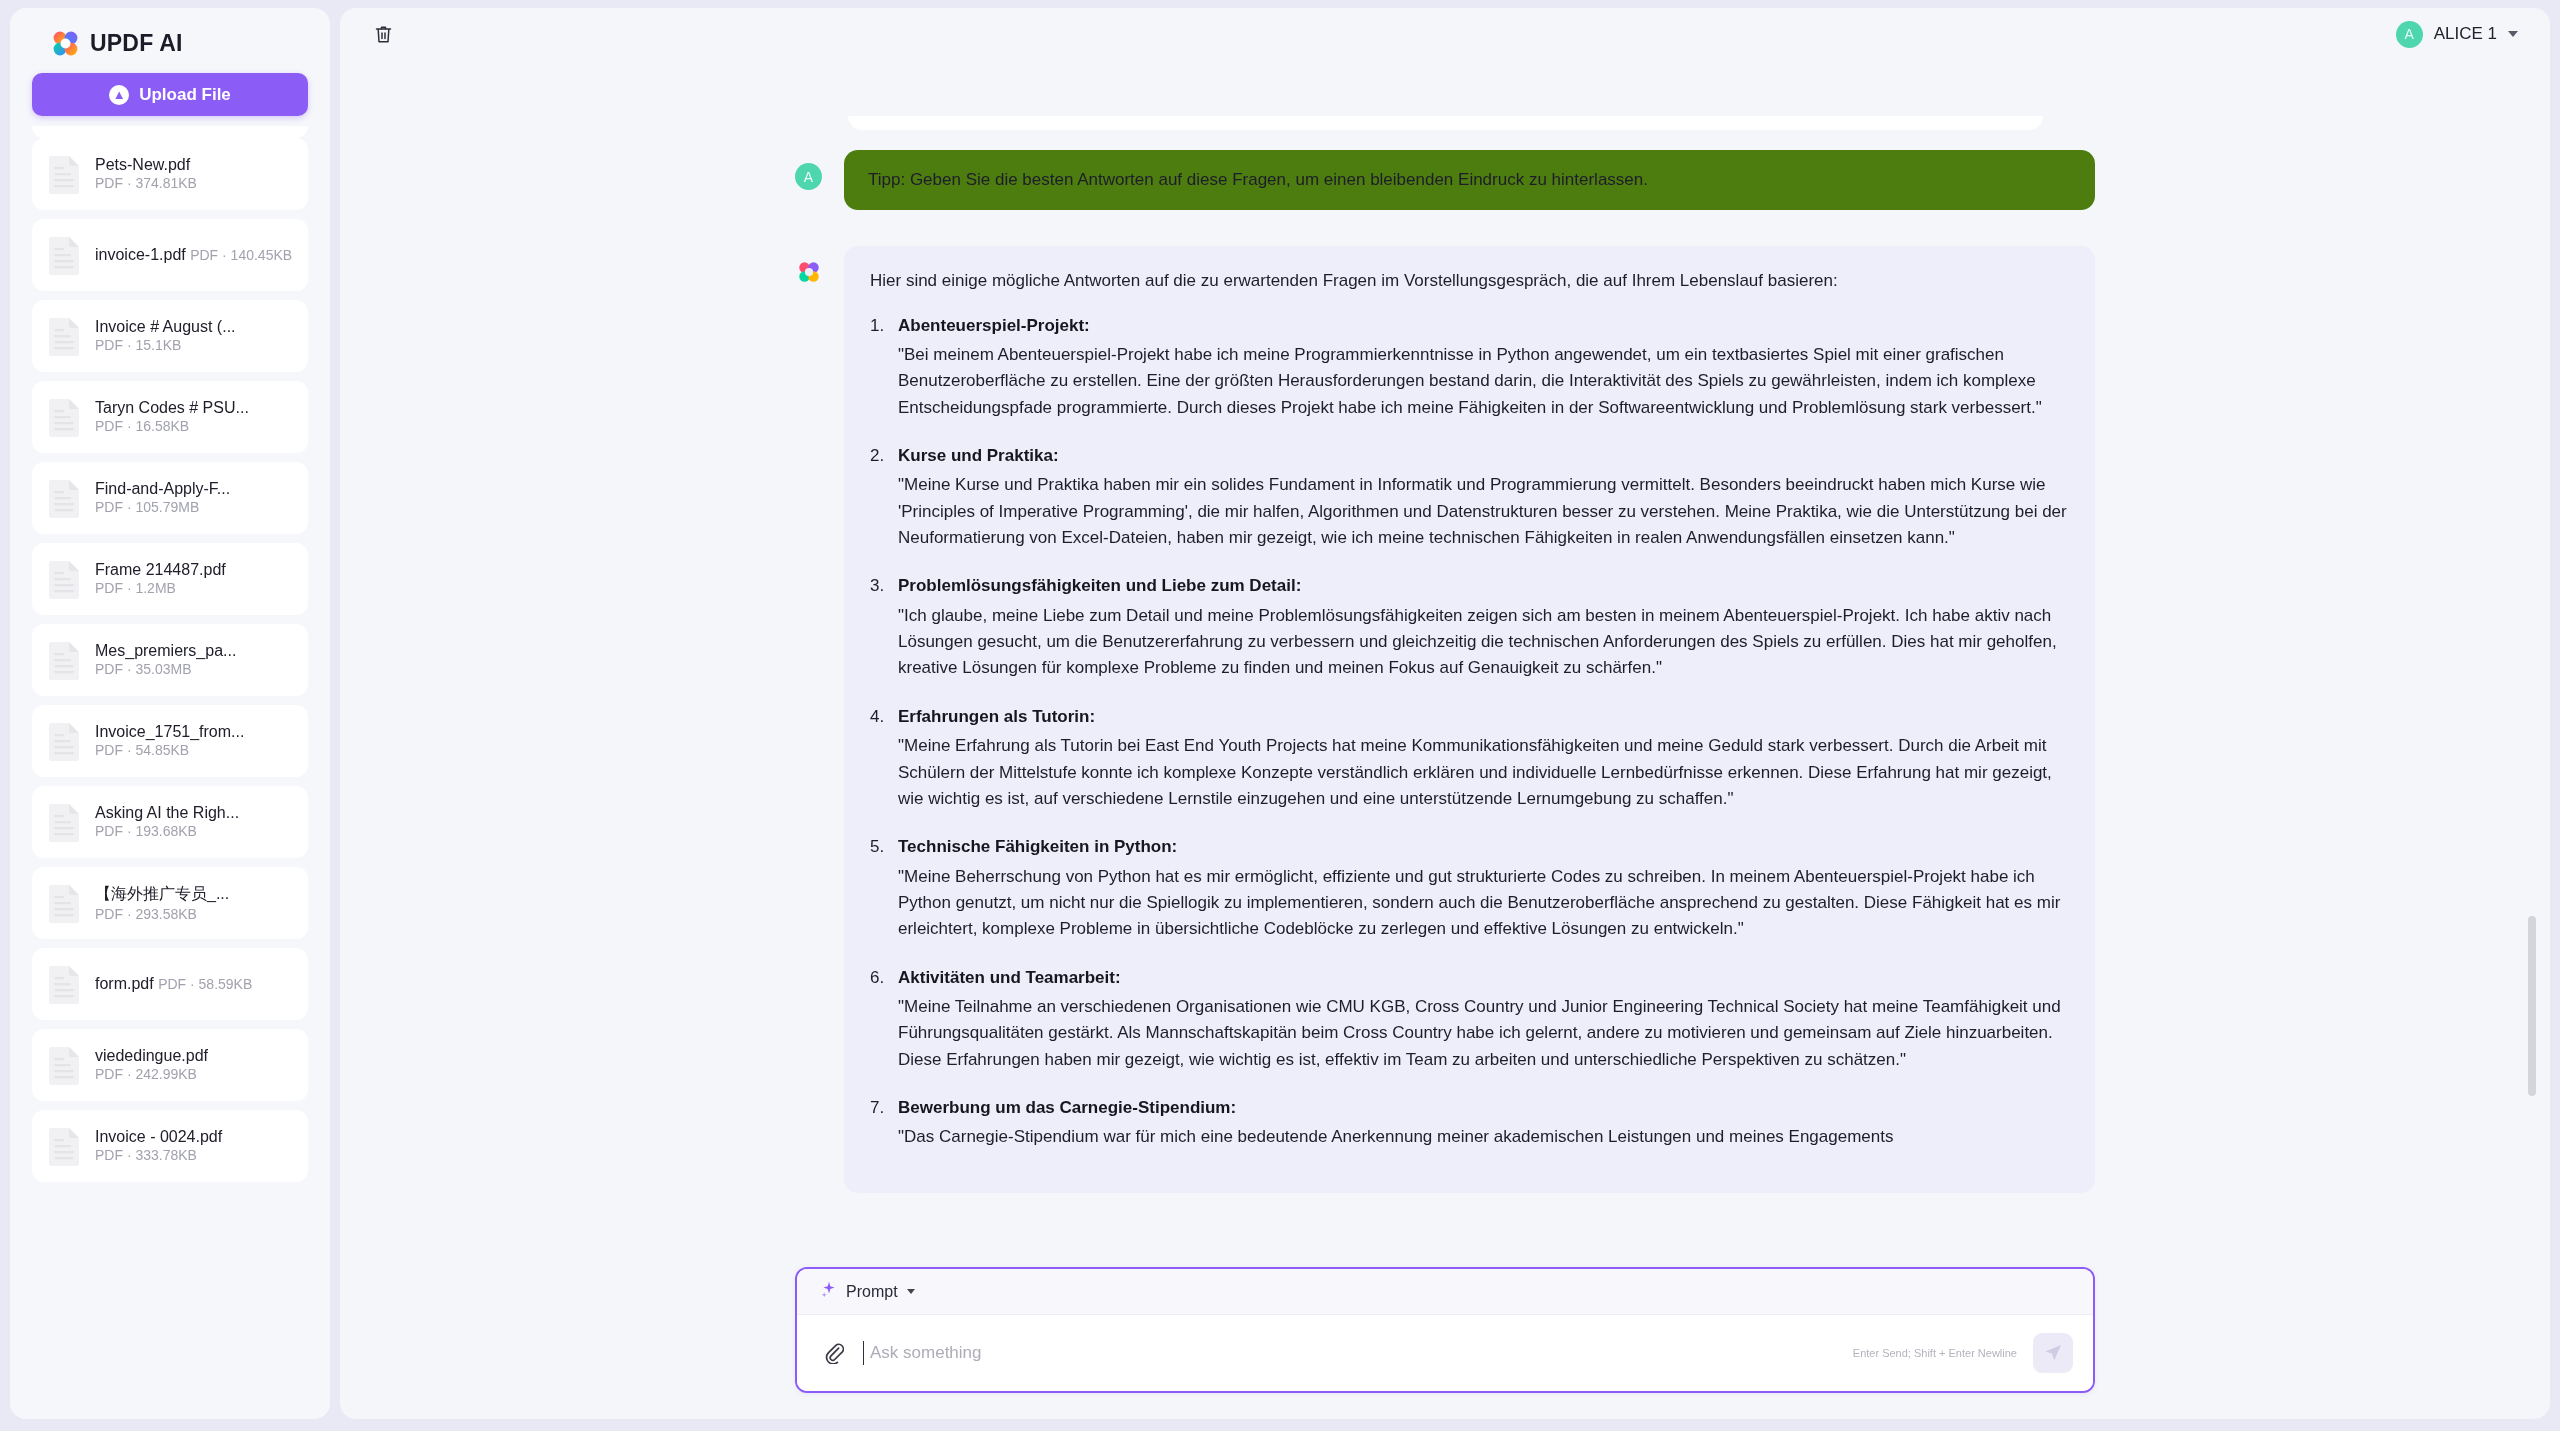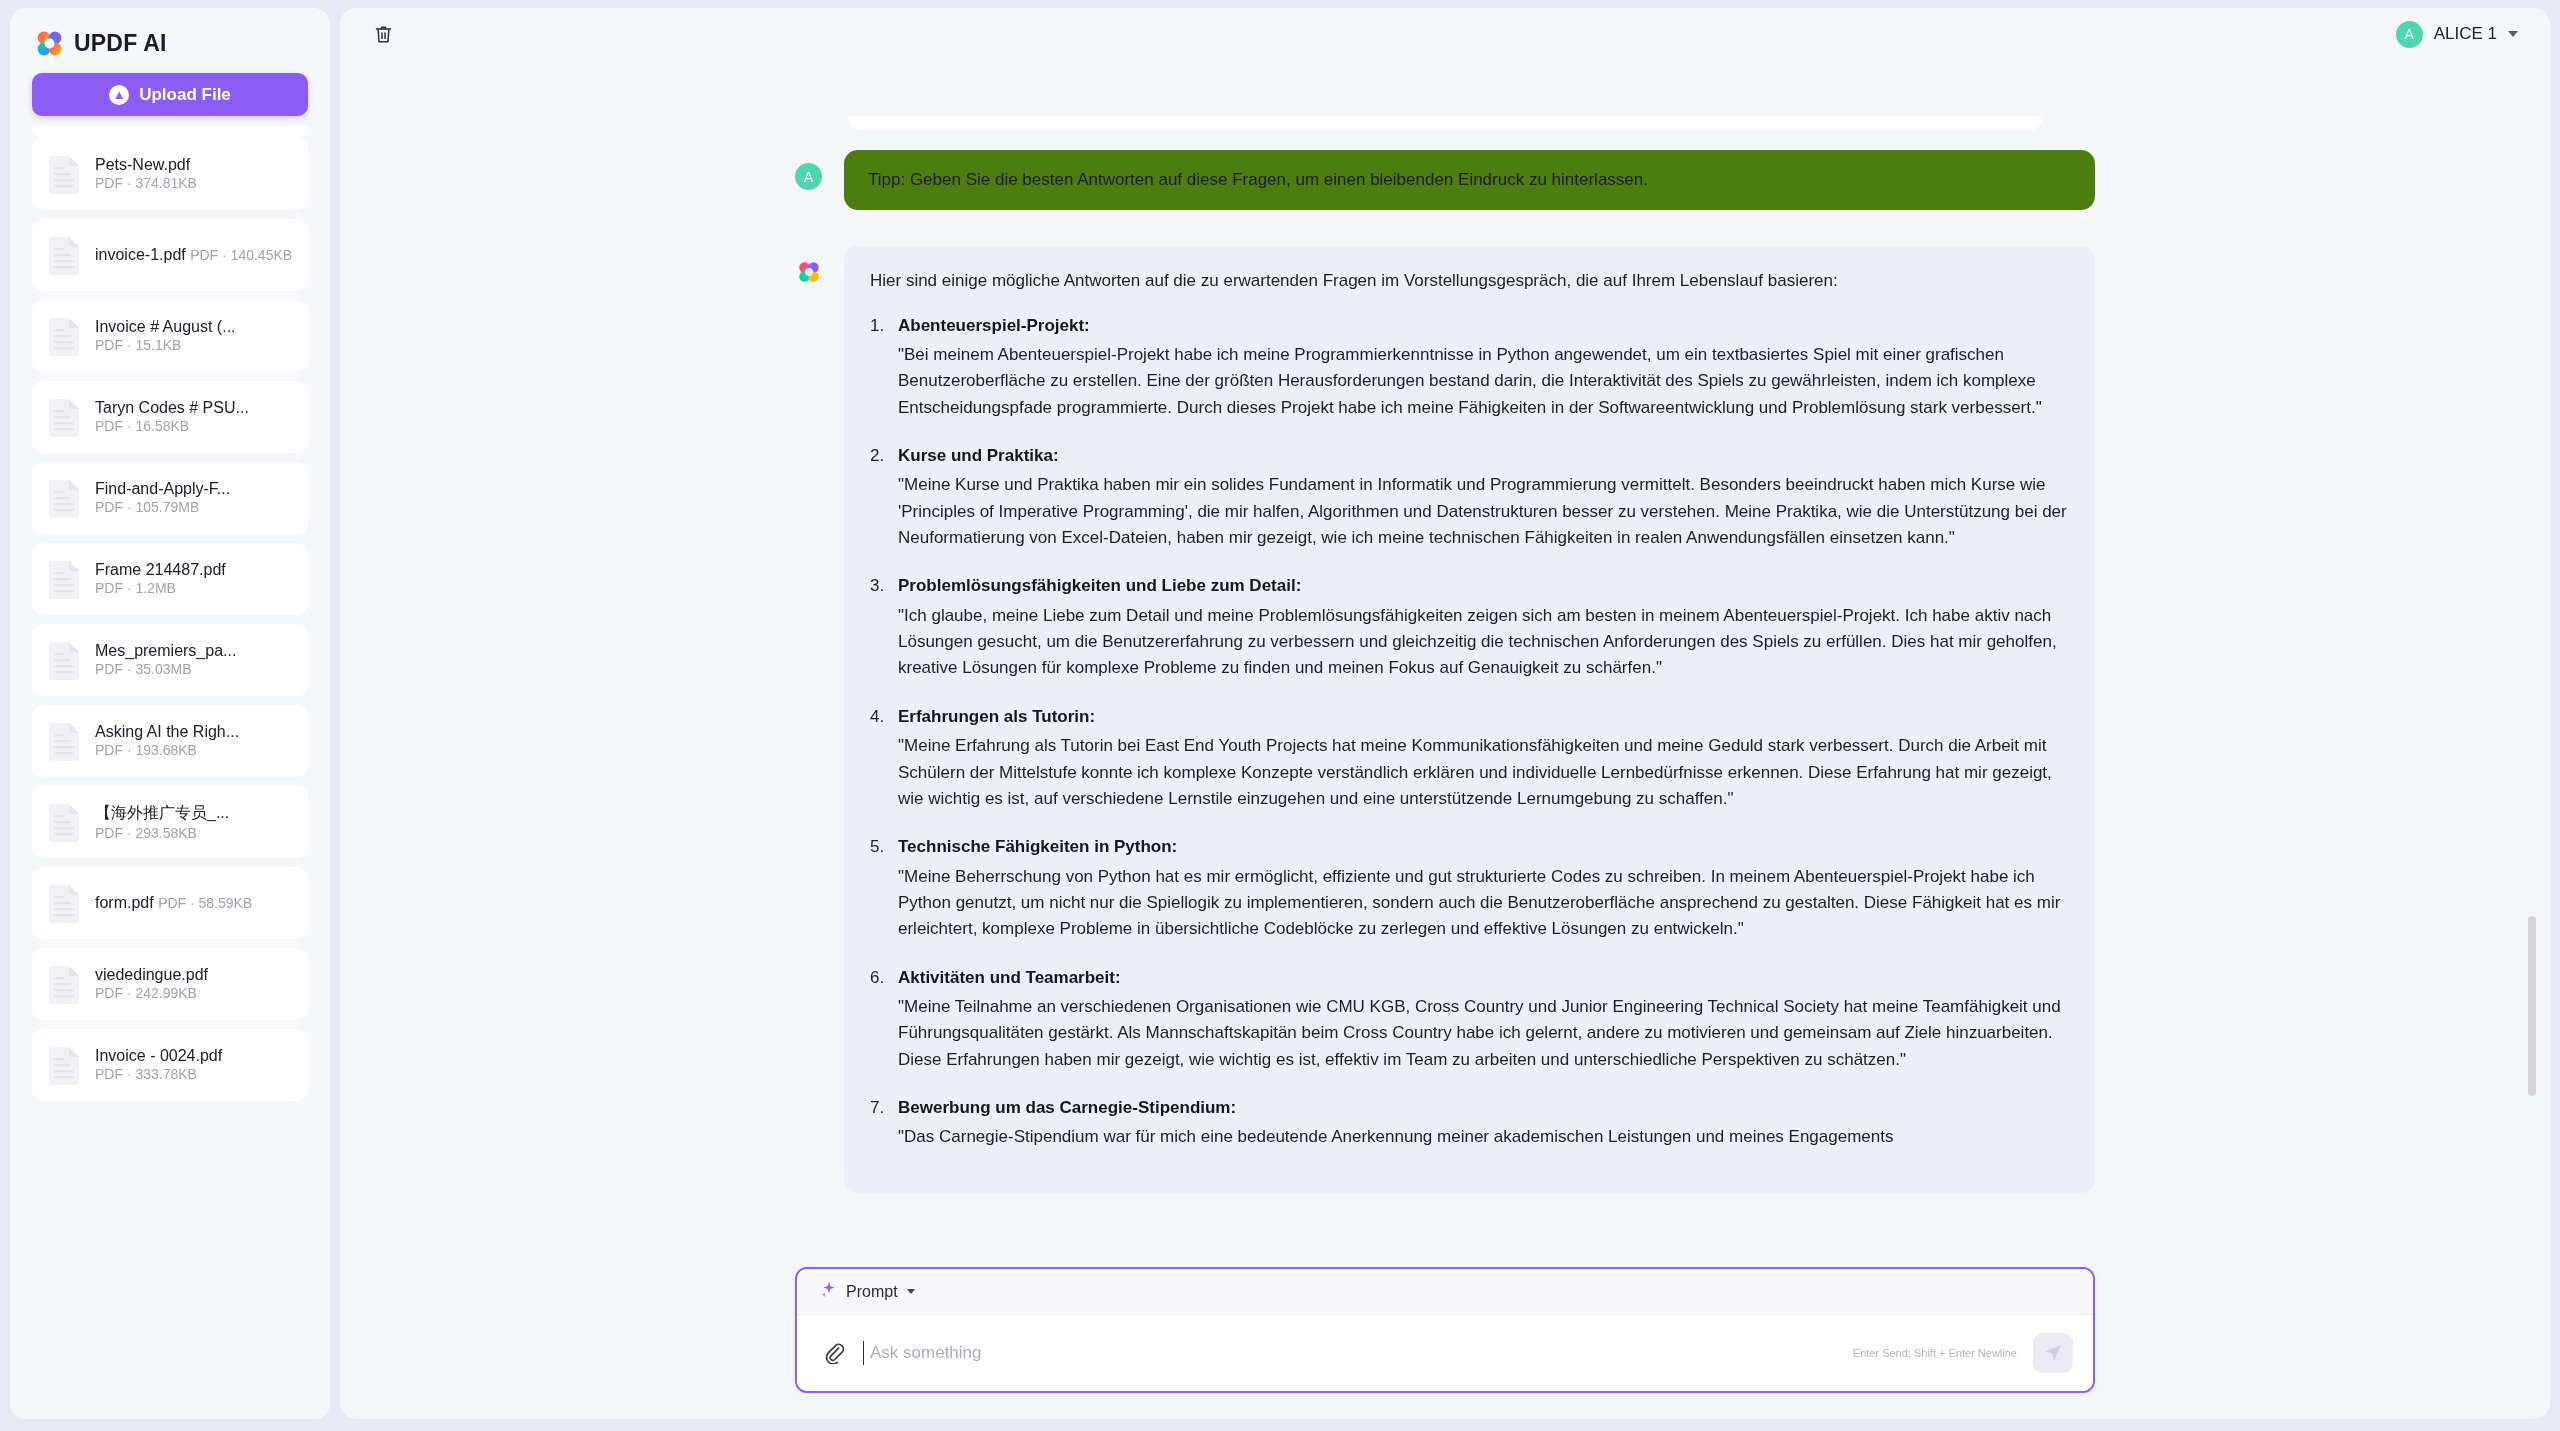--- a/index.html
+++ b/index.html
@@ -24,20 +24,21 @@
     background: #f6f7fb;
     border-radius: 16px;
     display: flex;
     flex-direction: column;
     overflow: hidden;
     position: relative;
   }
   .brand {
     display: flex; align-items: center; gap: 11px;
     padding: 22px 26px 14px 26px;
+    margin-left: 16px;
   }
   .brand-logo {
     width: 27px; height: 27px;
     position: relative; flex: 0 0 27px;
   }
   .brand-name {
     font-size: 23px; font-weight: bold; color: #1c1c28;
     letter-spacing: .2px;
   }
   .upload-wrap { padding: 2px 22px 10px 22px; }
@@ -440,20 +441,34 @@
   <path d="M3 3 h20 l10 10 v26 a2 2 0 0 1 -2 2 H5 a2 2 0 0 1 -2 -2 V5 a2 2 0 0 1 2 -2 z" fill="#f1f1f3"></path>
   <path d="M23 3 l10 10 h-8 a2 2 0 0 1 -2 -2 z" fill="#e6e6ea"></path>
   <rect x="8" y="14" width="10" height="2.2" rx="1.1" fill="#e4e4e8"></rect>
   <rect x="8" y="20" width="17" height="2.2" rx="1.1" fill="#e4e4e8"></rect>
   <rect x="8" y="26" width="20" height="2.2" rx="1.1" fill="#e4e4e8"></rect>
   <rect x="8" y="32" width="20" height="2.2" rx="1.1" fill="#e4e4e8"></rect>
 </svg></span>
      <span class="file-meta">
        <span class="file-name">Mes_premiers_pa...</span>
        <span class="file-sub">PDF · 35.03MB</span>
+     </span>
+          </div>
+          <div class="file-card">
+            <span class="file-icon"><svg width="36" height="42" viewBox="0 0 36 42">
+  <path d="M3 3 h20 l10 10 v26 a2 2 0 0 1 -2 2 H5 a2 2 0 0 1 -2 -2 V5 a2 2 0 0 1 2 -2 z" fill="#f1f1f3"></path>
+  <path d="M23 3 l10 10 h-8 a2 2 0 0 1 -2 -2 z" fill="#e6e6ea"></path>
+  <rect x="8" y="14" width="10" height="2.2" rx="1.1" fill="#e4e4e8"></rect>
+  <rect x="8" y="20" width="17" height="2.2" rx="1.1" fill="#e4e4e8"></rect>
+  <rect x="8" y="26" width="20" height="2.2" rx="1.1" fill="#e4e4e8"></rect>
+  <rect x="8" y="32" width="20" height="2.2" rx="1.1" fill="#e4e4e8"></rect>
+</svg></span>
+     <span class="file-meta">
+       <span class="file-name">Invoice_1751_from...</span>
+       <span class="file-sub">PDF · 54.85KB</span>
      </span>
           </div>
           <div class="file-card">
             <span class="file-icon"><svg width="36" height="42" viewBox="0 0 36 42">
   <path d="M3 3 h20 l10 10 v26 a2 2 0 0 1 -2 2 H5 a2 2 0 0 1 -2 -2 V5 a2 2 0 0 1 2 -2 z" fill="#f1f1f3"></path>
   <path d="M23 3 l10 10 h-8 a2 2 0 0 1 -2 -2 z" fill="#e6e6ea"></path>
   <rect x="8" y="14" width="10" height="2.2" rx="1.1" fill="#e4e4e8"></rect>
   <rect x="8" y="20" width="17" height="2.2" rx="1.1" fill="#e4e4e8"></rect>
   <rect x="8" y="26" width="20" height="2.2" rx="1.1" fill="#e4e4e8"></rect>
   <rect x="8" y="32" width="20" height="2.2" rx="1.1" fill="#e4e4e8"></rect>

